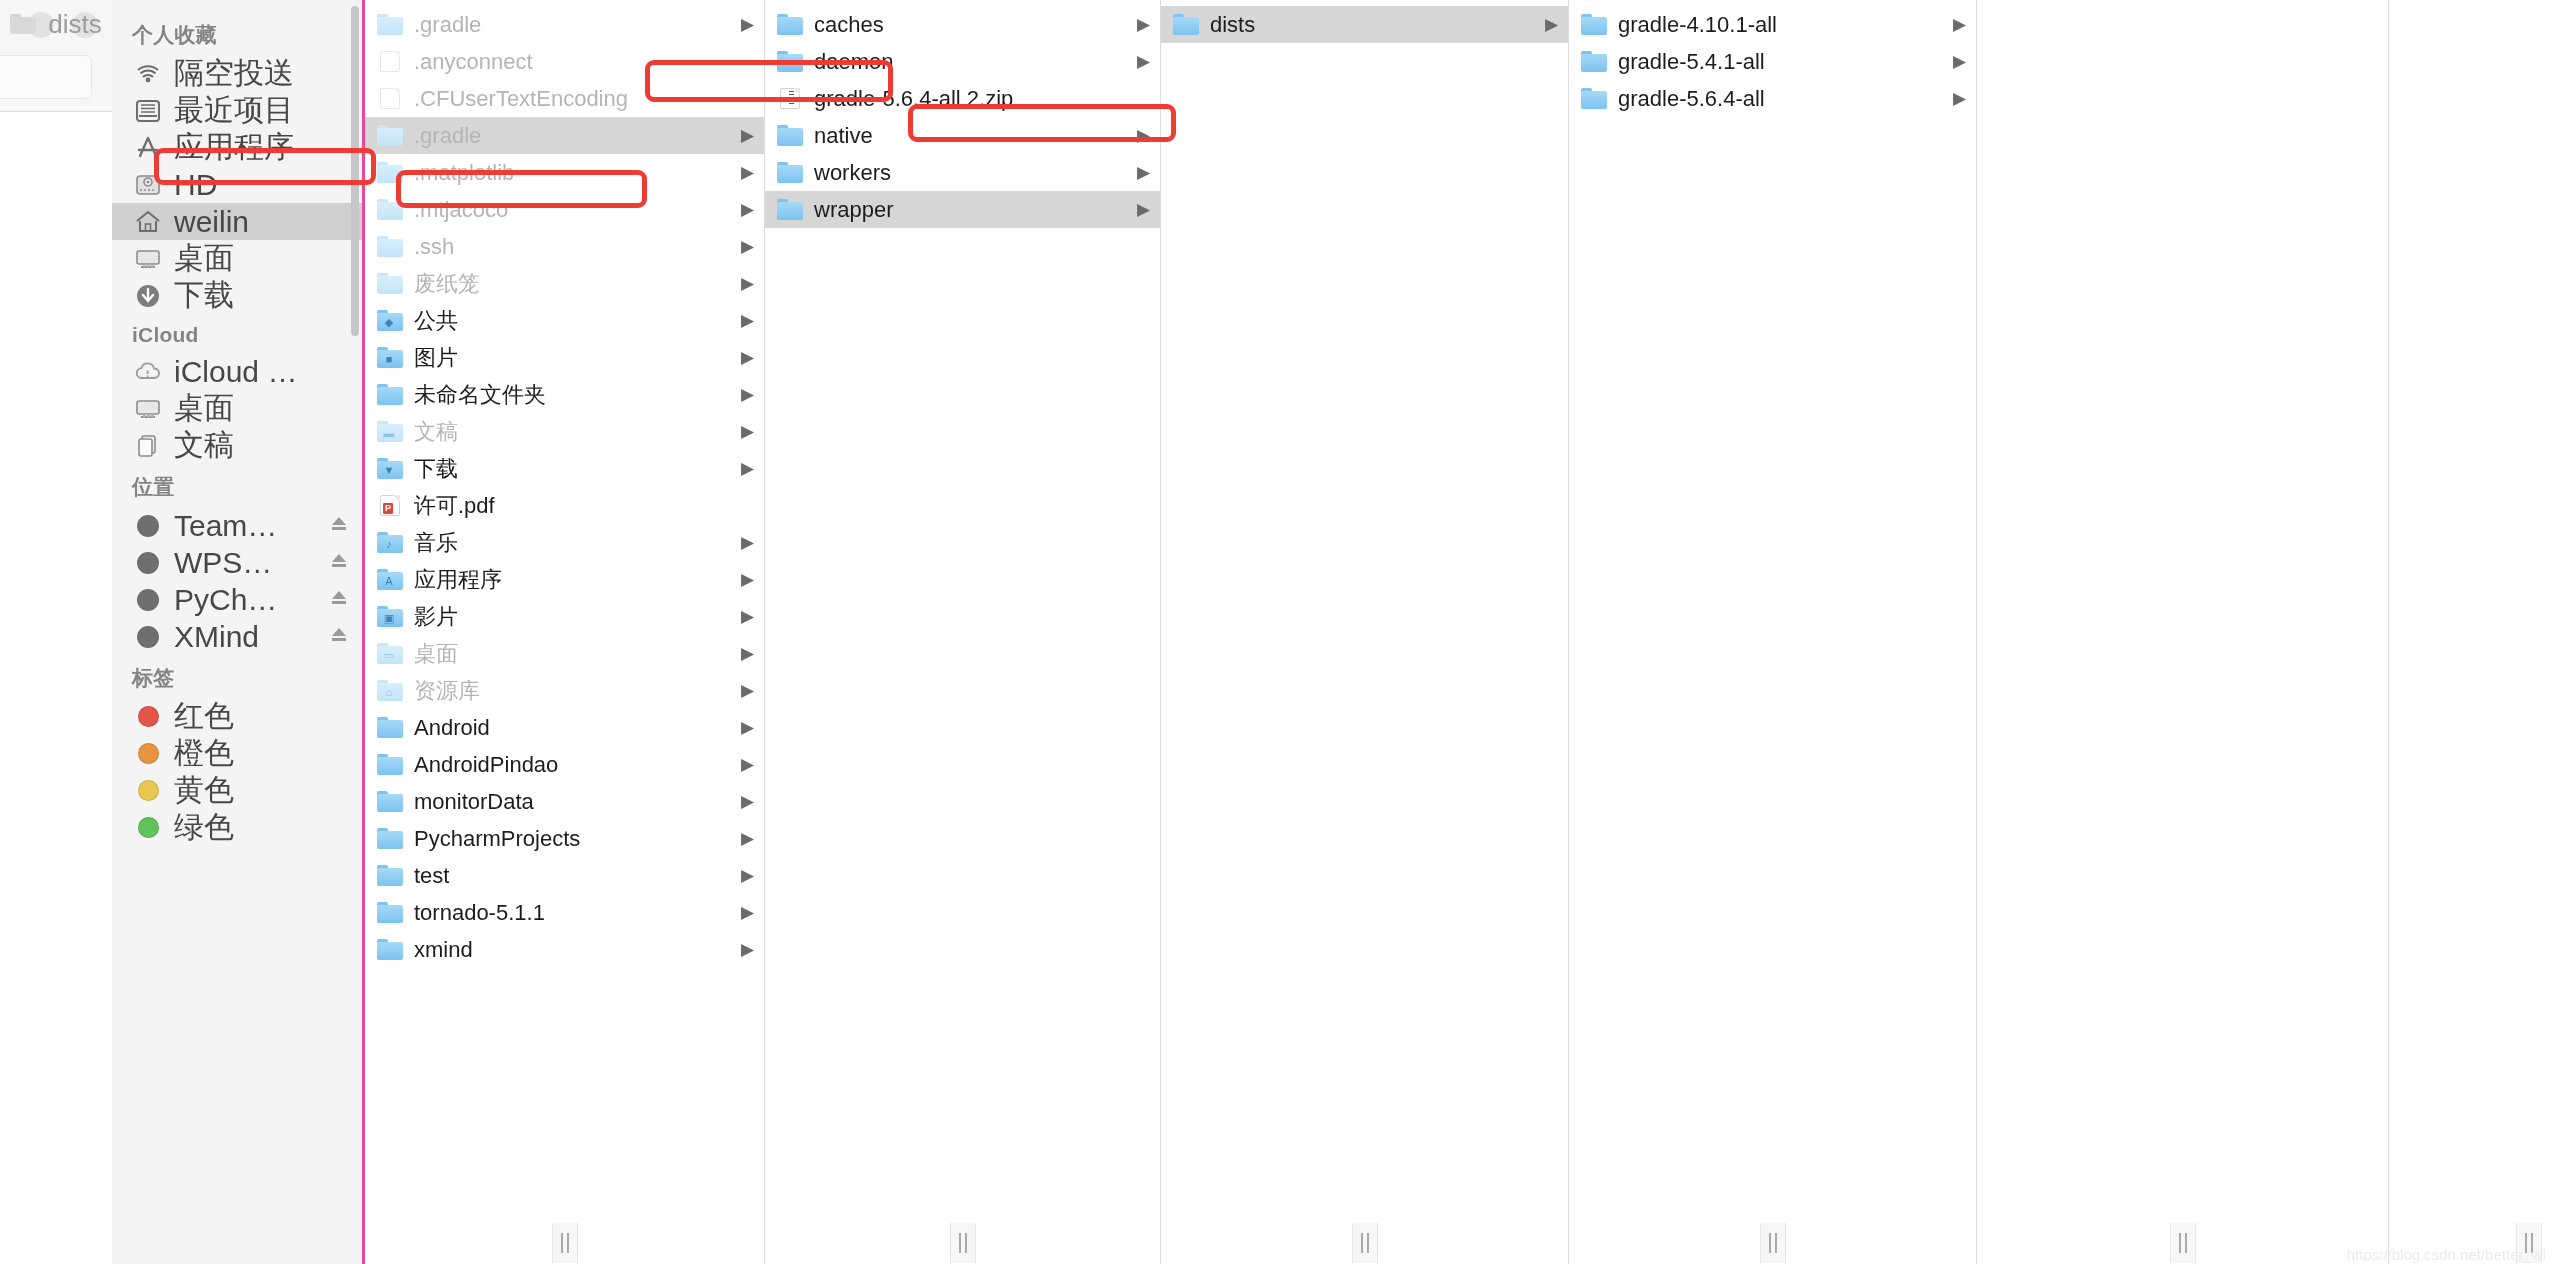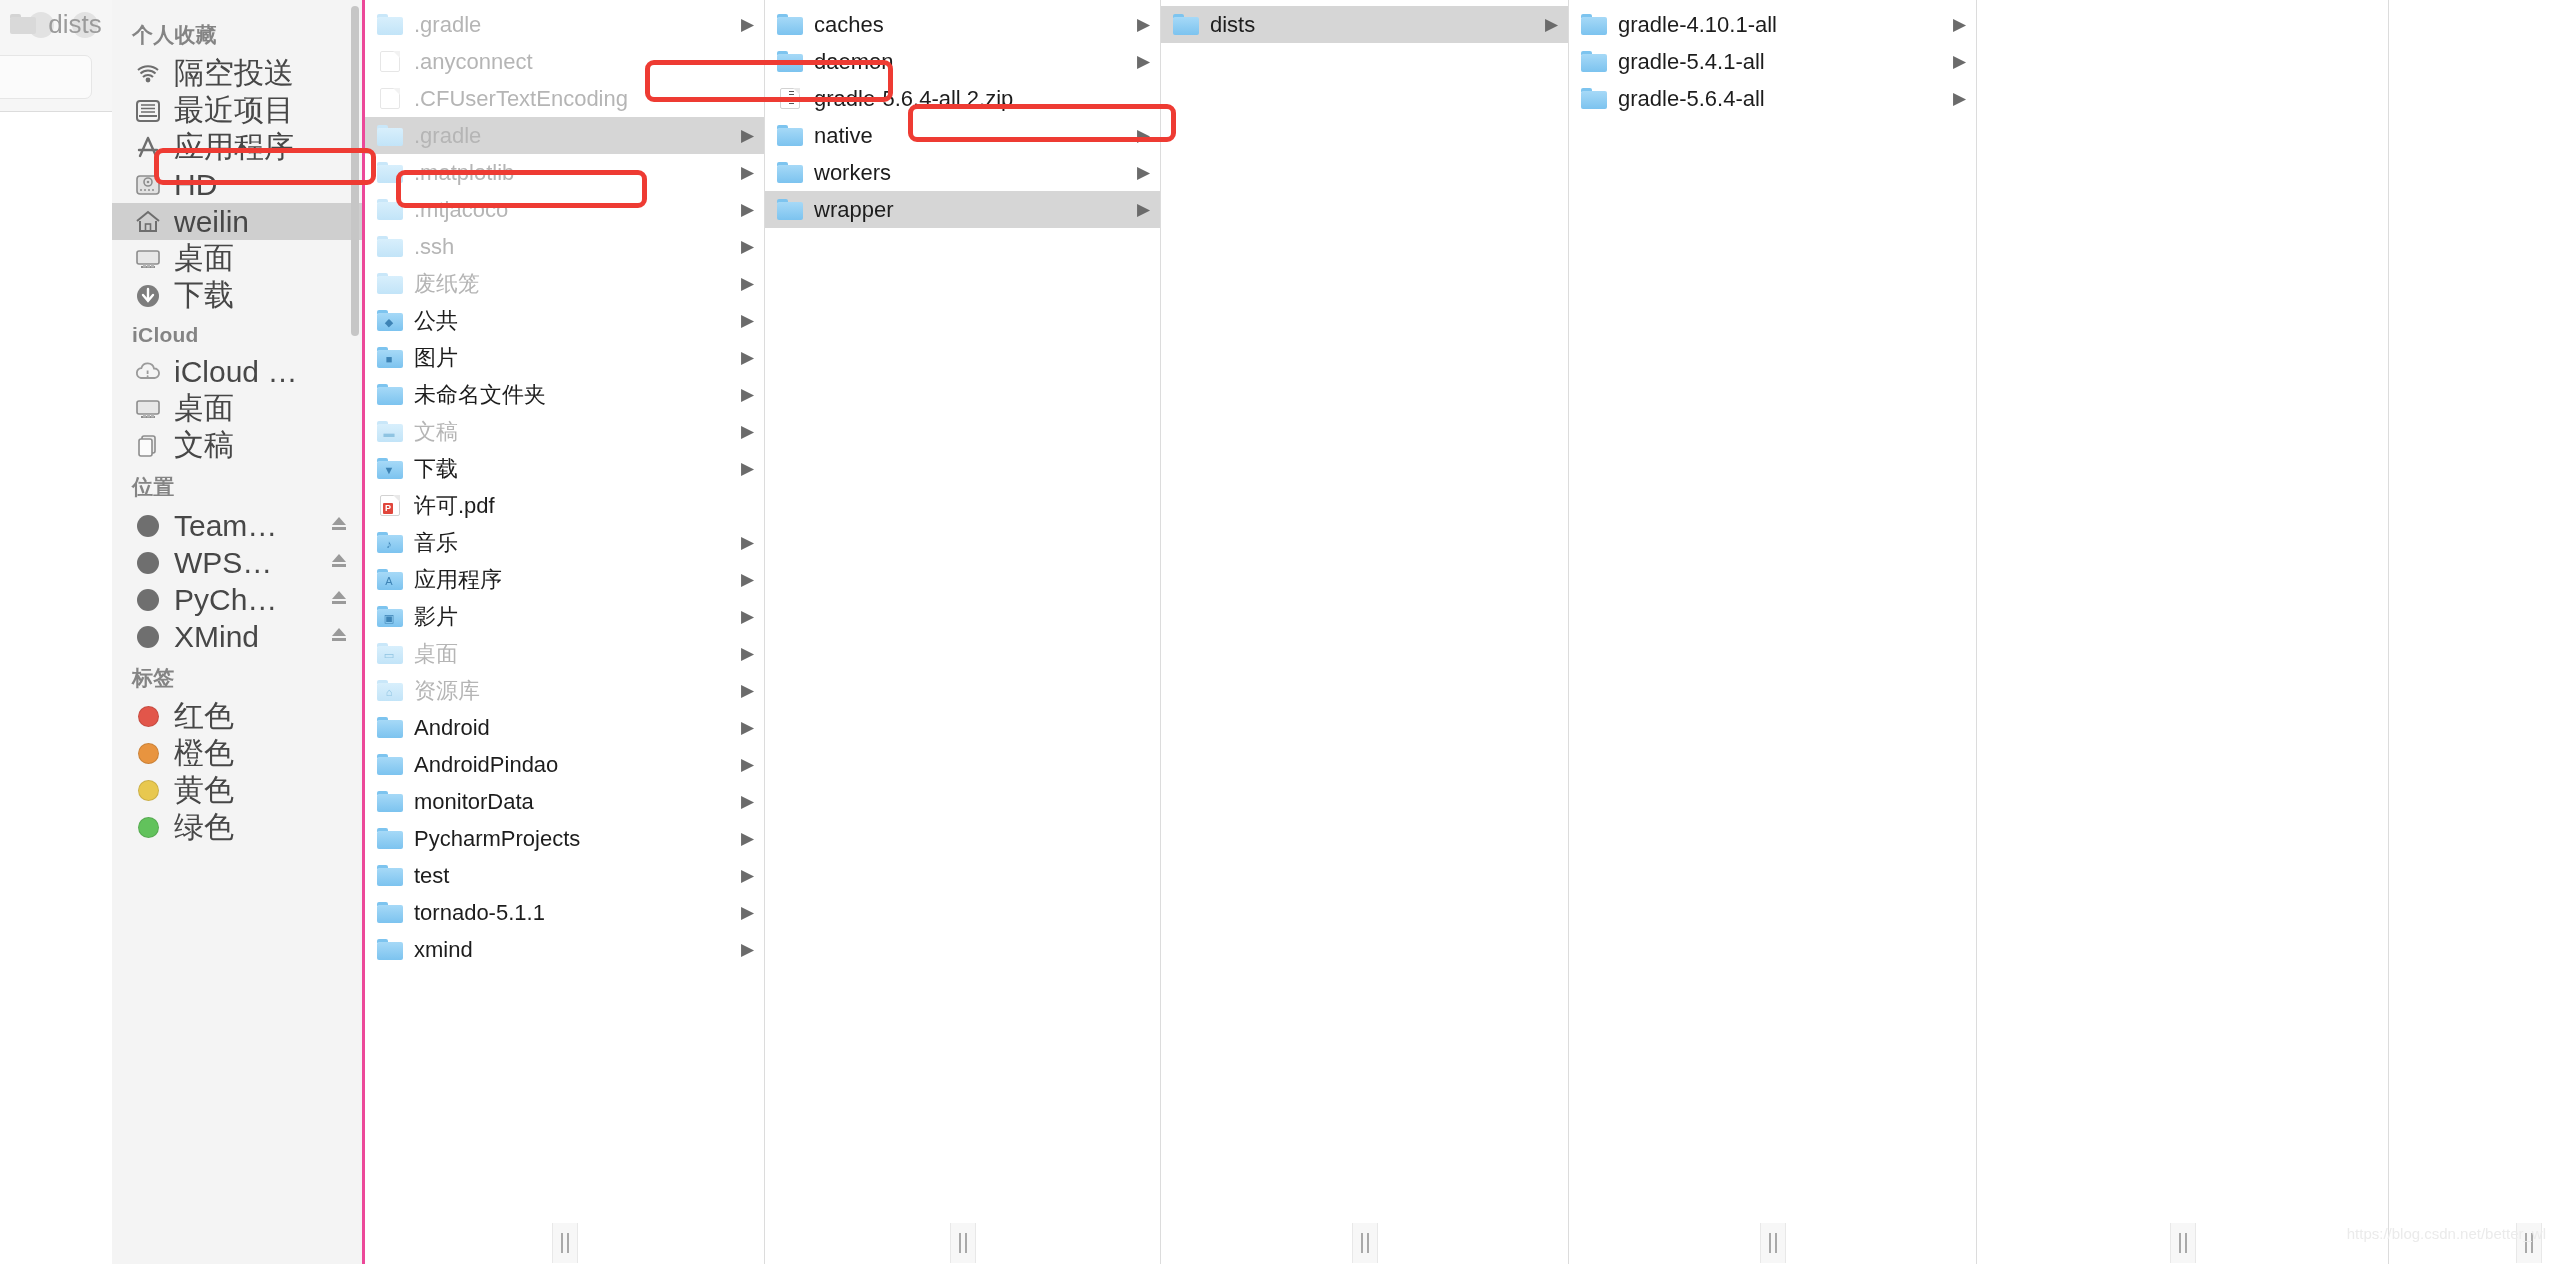--- a/index.html
+++ b/index.html
@@ -218,21 +218,21 @@
 
   
   .annot {
     position: absolute;
     border: 5px solid #ee3b33;
     border-radius: 9px;
     pointer-events: none;
   }
 
   .watermark {
-    position: absolute; right: 16px; bottom: 22px;
+    position: absolute; right: 16px; bottom: 1px;
     font-size: 15px; color: #ebebeb;
   }
 </style>
 </head>
 <body>
 
 <div id="window">
 
   <div id="titlebar">
     <div class="traffic-lights">

